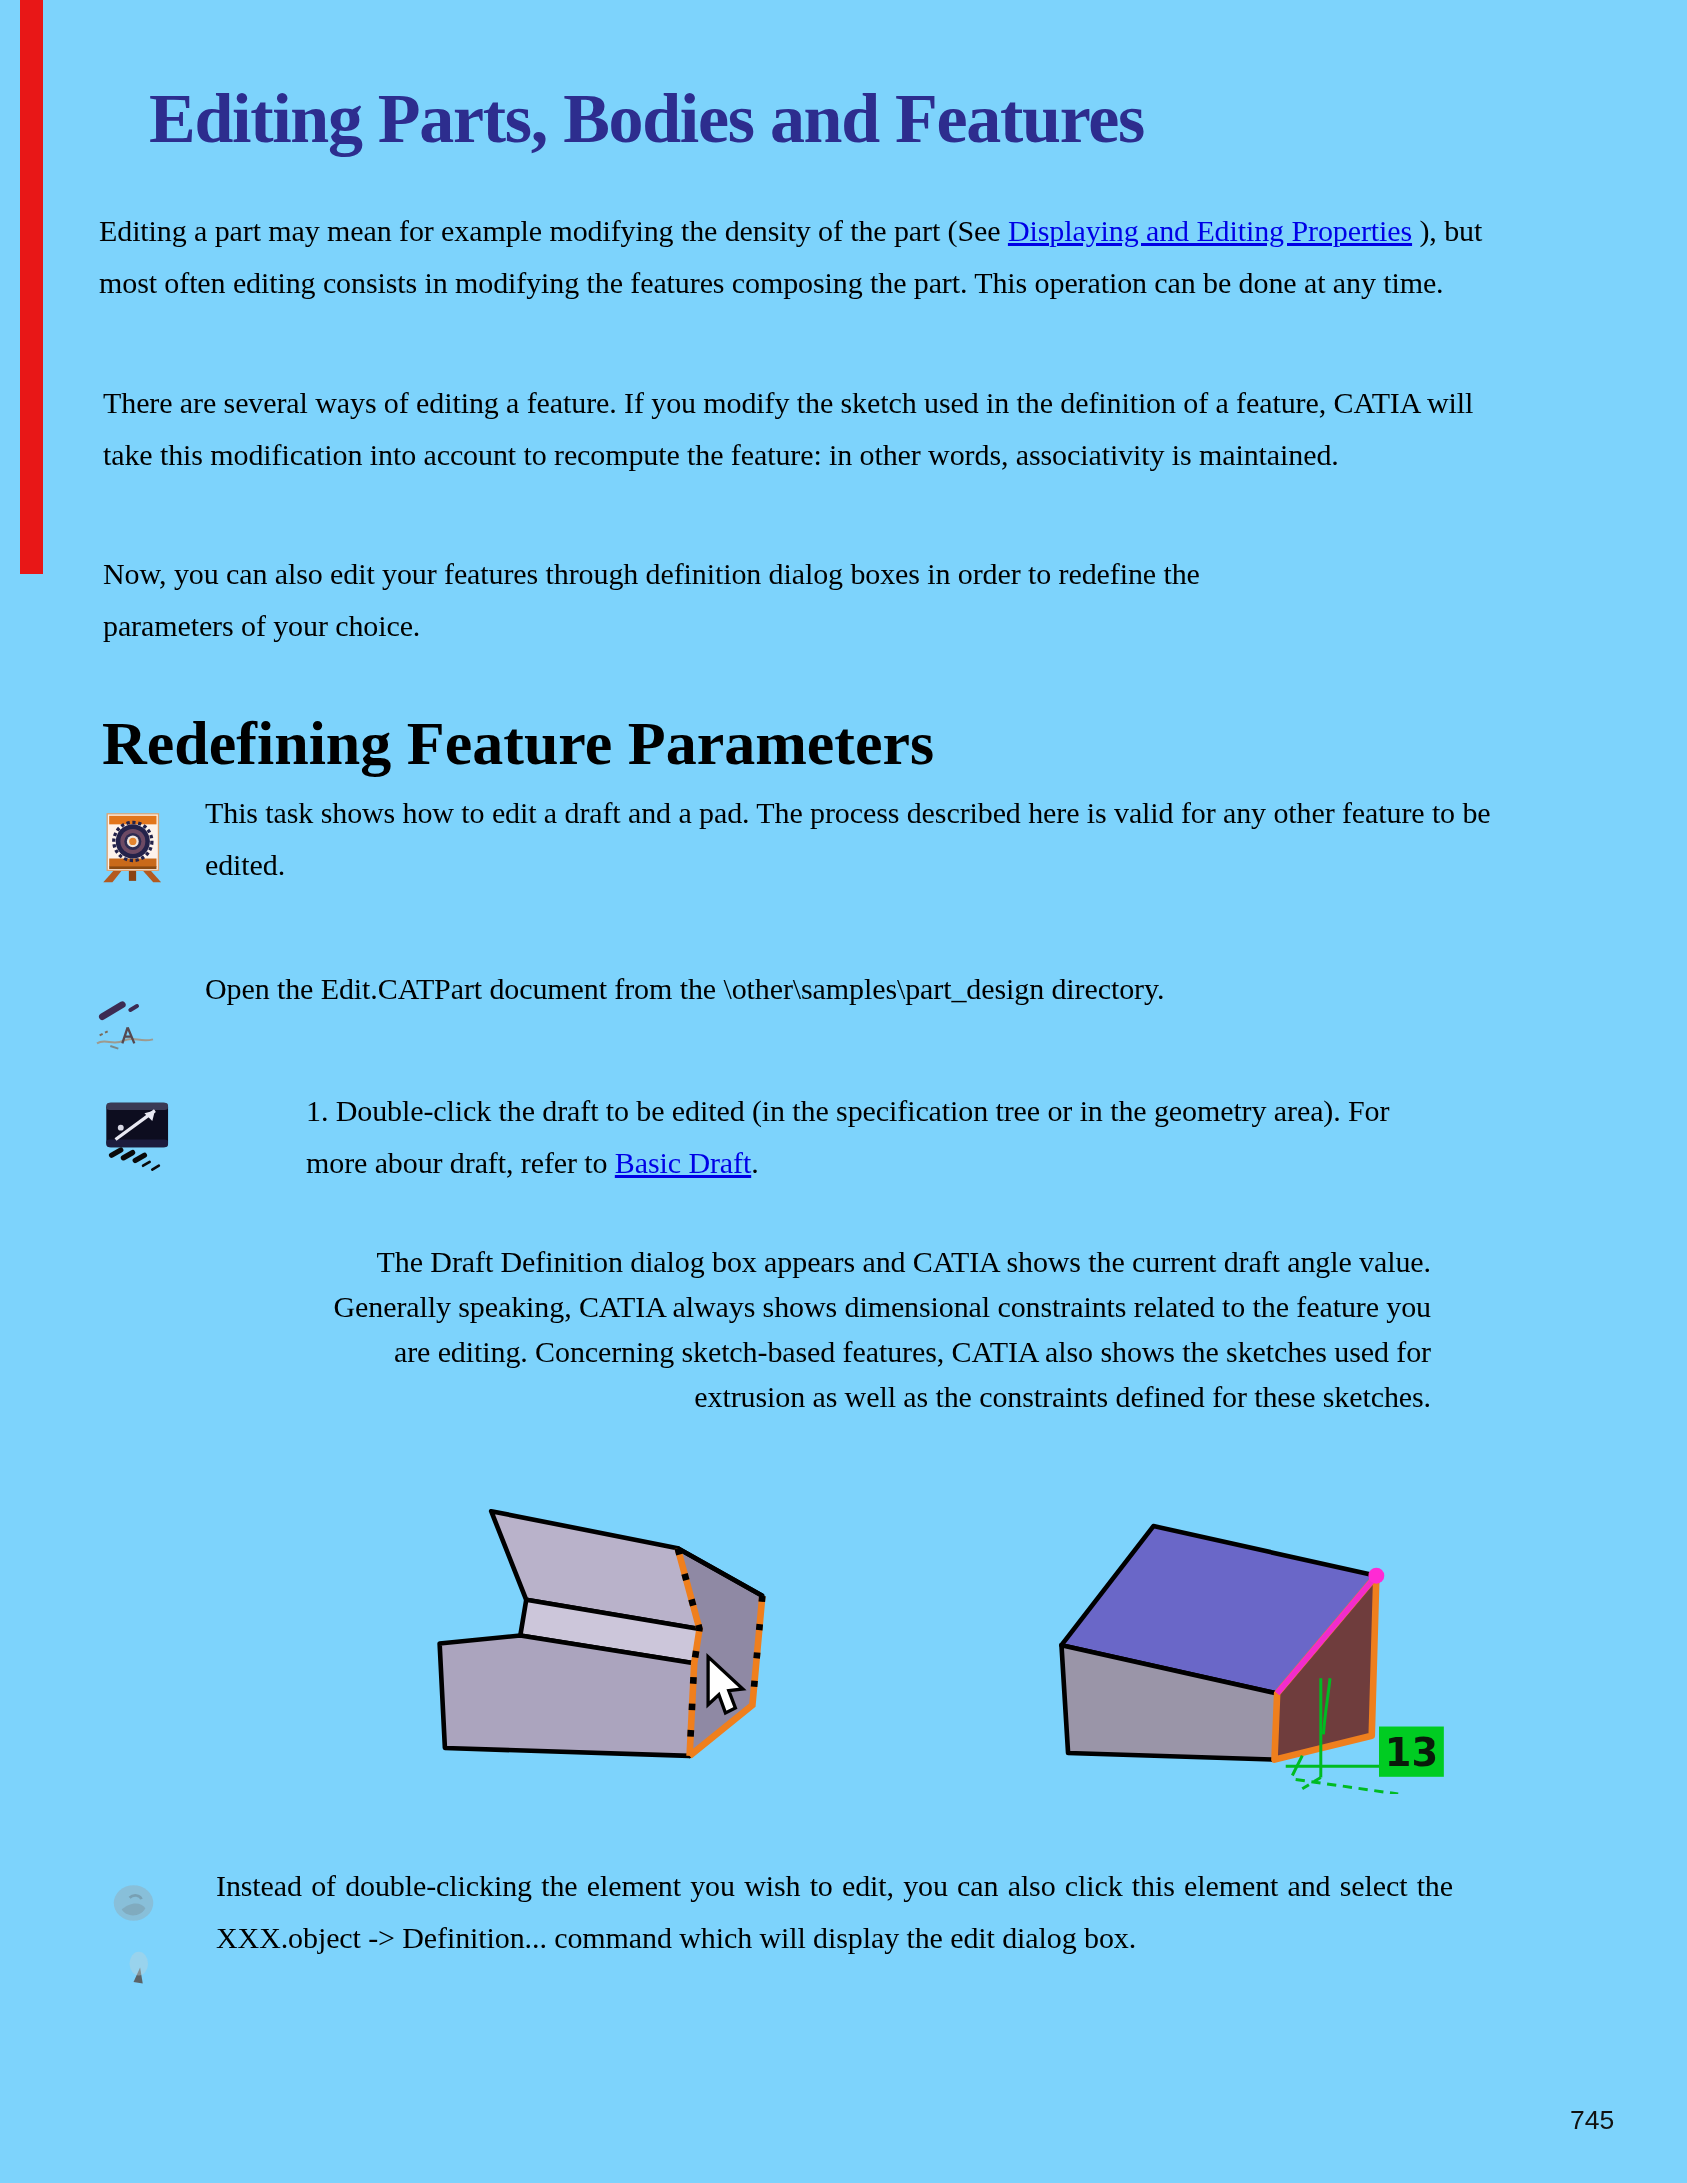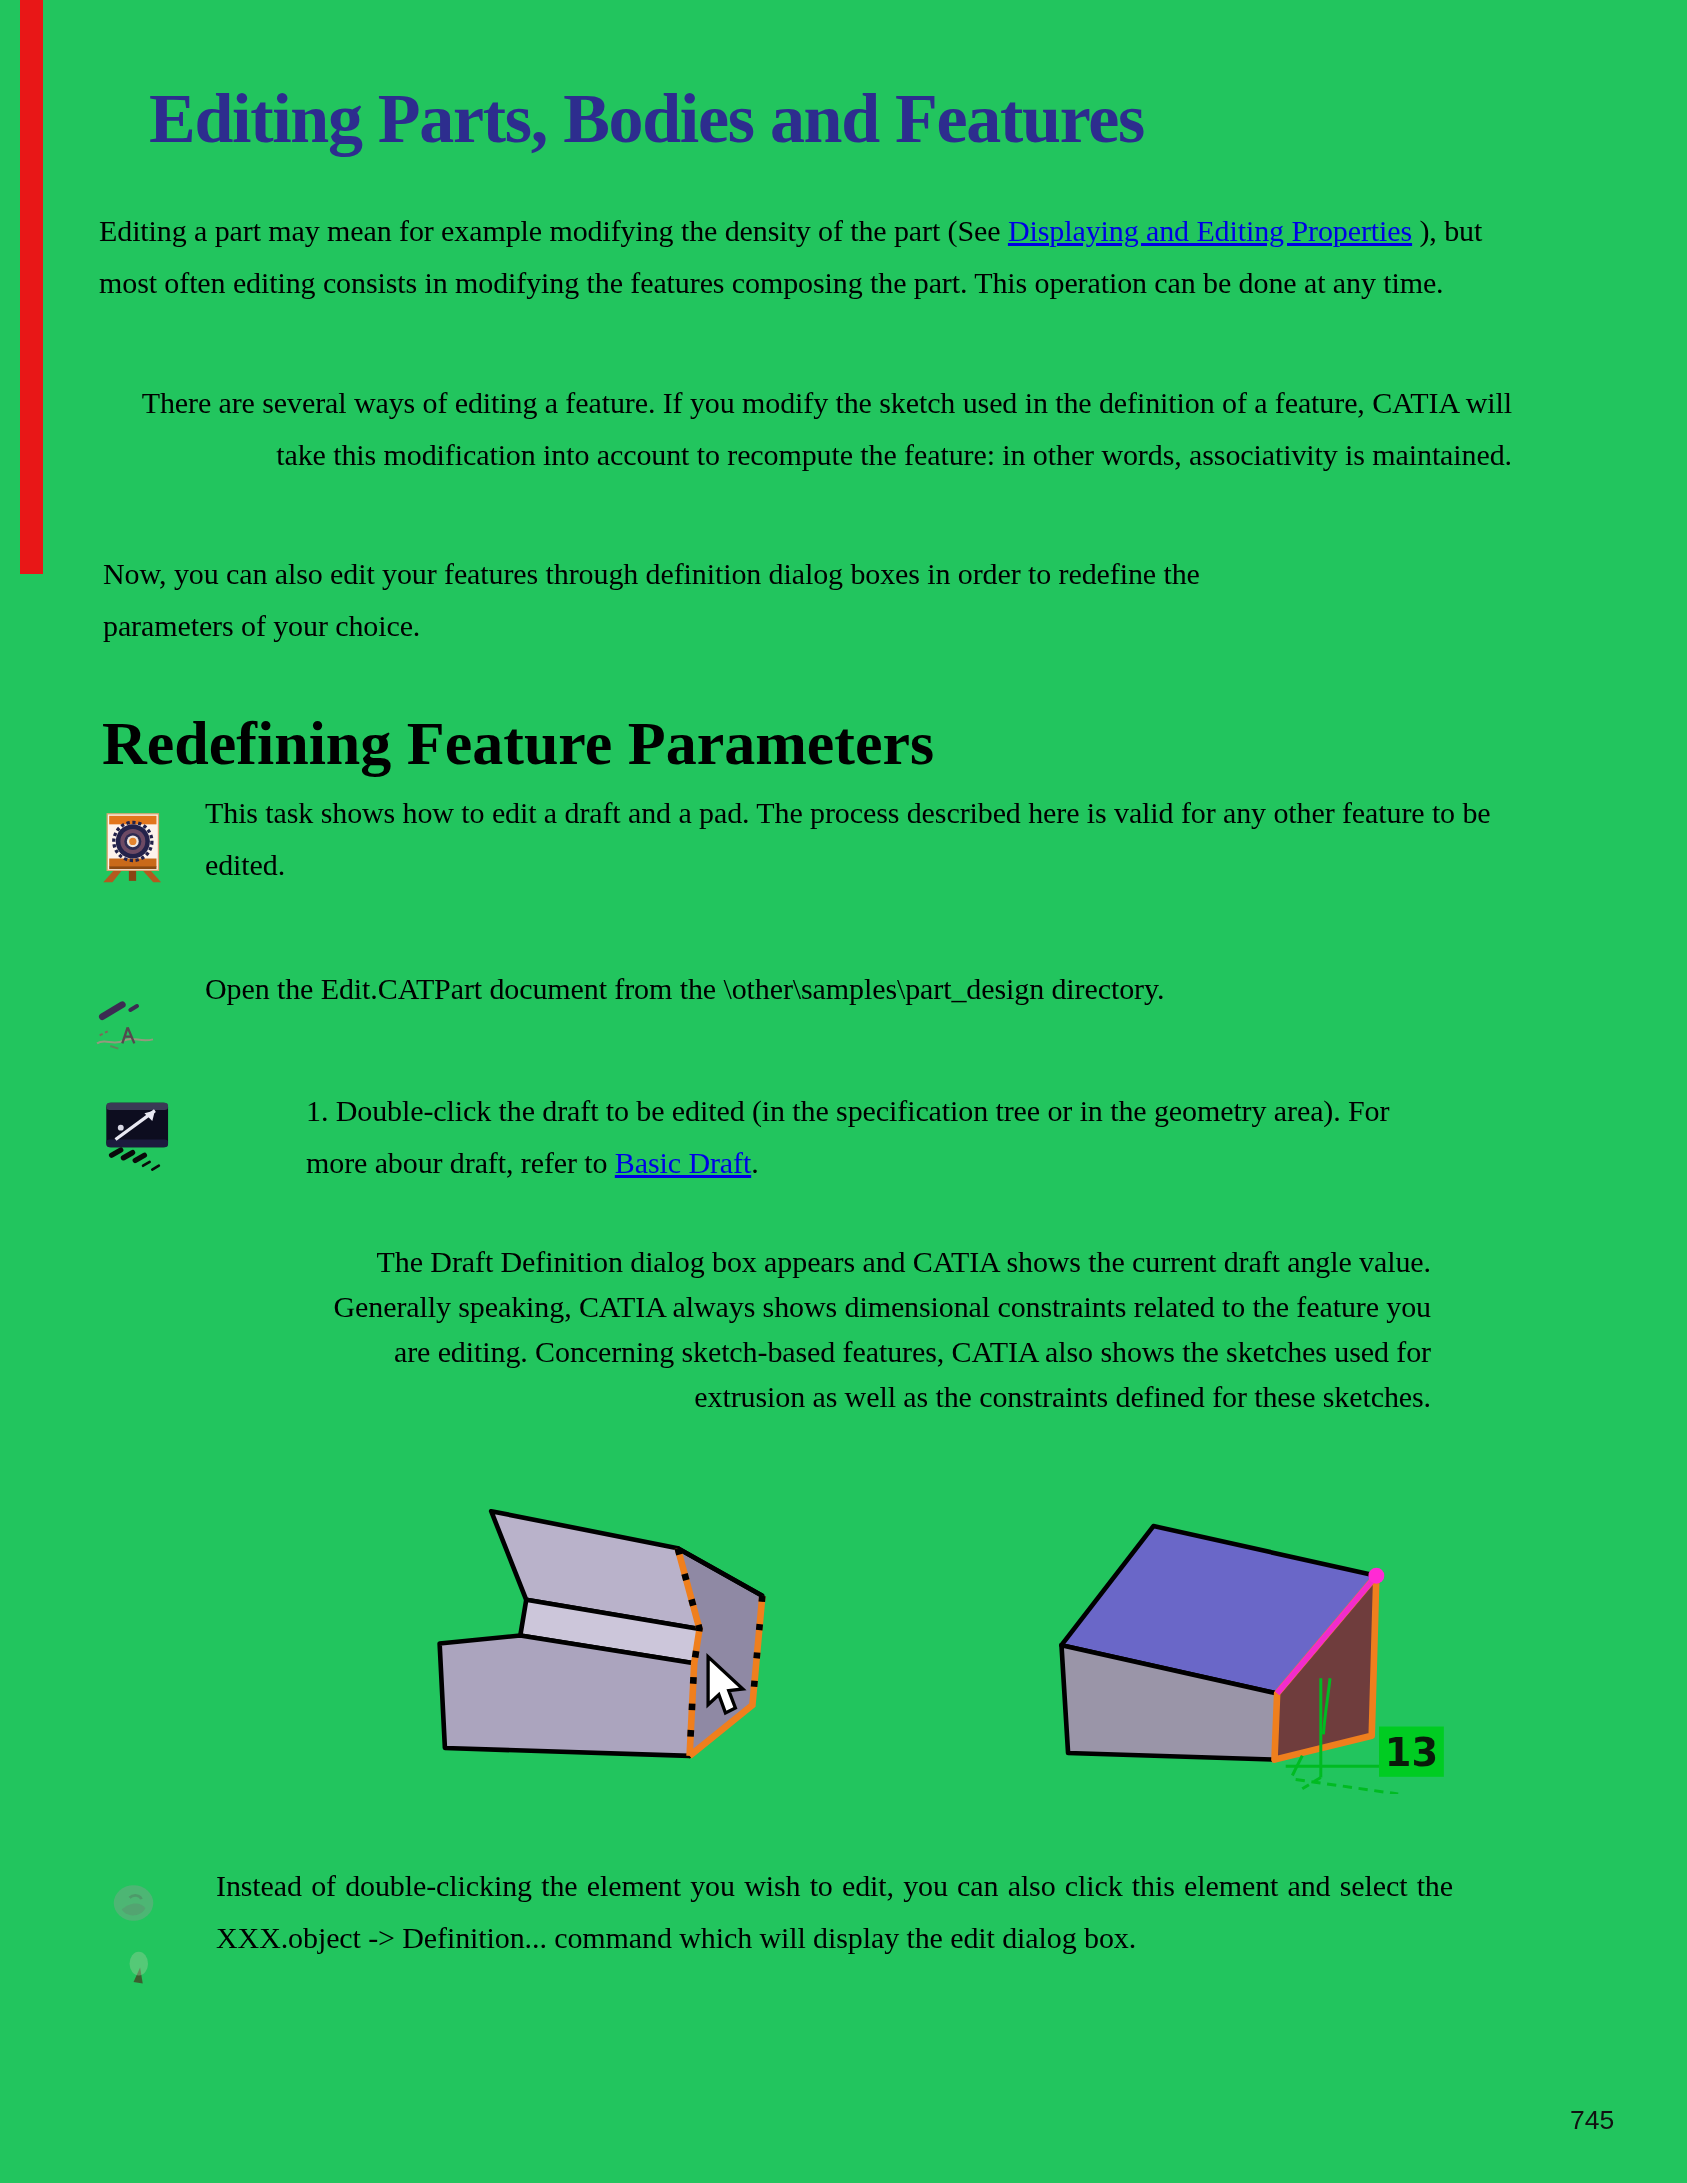--- a/index.html
+++ b/index.html
@@ -1,19 +1,19 @@
 <!DOCTYPE html>
 <html style="font-size:10.6px"><head>
 <meta charset="utf-8">
 <style>
   html,body{margin:0;padding:0;background:#ffffff;}
   .page{
     position:relative;
     width:1687px;height:2183px;
-    background:#22c55e;
+    background:#7dd3fc;
     font-family:"Liberation Serif", serif;
     color:#000;
     overflow:hidden;
   }
   .red-bar{
     position:absolute;left:20px;top:0;width:23px;height:574px;
     background:#e81717;
   }
   h1.title{
     position:absolute;left:149px;top:79px;margin:0;
@@ -42,21 +42,21 @@
 <body>
 
 <div class="page">
 
   <div class="red-bar"></div>
 
   <h1 class="title">Editing Parts, Bodies and Features</h1>
 
   <p class="body" style="left:99px;top:205px;width:1396px;"><span>Editing a part may mean for example modifying the density of the part (See </span><a class="doclink" href="#">Displaying and Editing Properties</a><span> ), but most often editing consists in modifying the features composing the part. This operation can be done at any time.</span></p>
 
-  <p class="body" style="left:103px;top:377px;width:1409px;text-align:right;">There are several ways of editing a feature. If you modify the sketch used in the definition of a feature, CATIA will take this modification into account to recompute the feature: in other words, associativity is maintained.</p>
+  <p class="body" style="left:103px;top:377px;width:1409px;">There are several ways of editing a feature. If you modify the sketch used in the definition of a feature, CATIA will take this modification into account to recompute the feature: in other words, associativity is maintained.</p>
 
   <p class="body" style="left:103px;top:548px;width:1231px;">Now, you can also edit your features through definition dialog boxes in order to redefine the parameters of your choice.</p>
 
   <h2 class="sect">Redefining Feature Parameters</h2>
 
   <div class="icon-box" style="left:98px;top:811px;">
     <svg width="69" height="74" viewBox="0 0 105 112">
       <polygon points="26,88 8,108 22,108 38,88" fill="#b35a1f"></polygon>
       <polygon points="78,88 96,108 84,108 66,88" fill="#b35a1f"></polygon>
       <rect x="47" y="88" width="11" height="18" fill="#8a4312"></rect>

